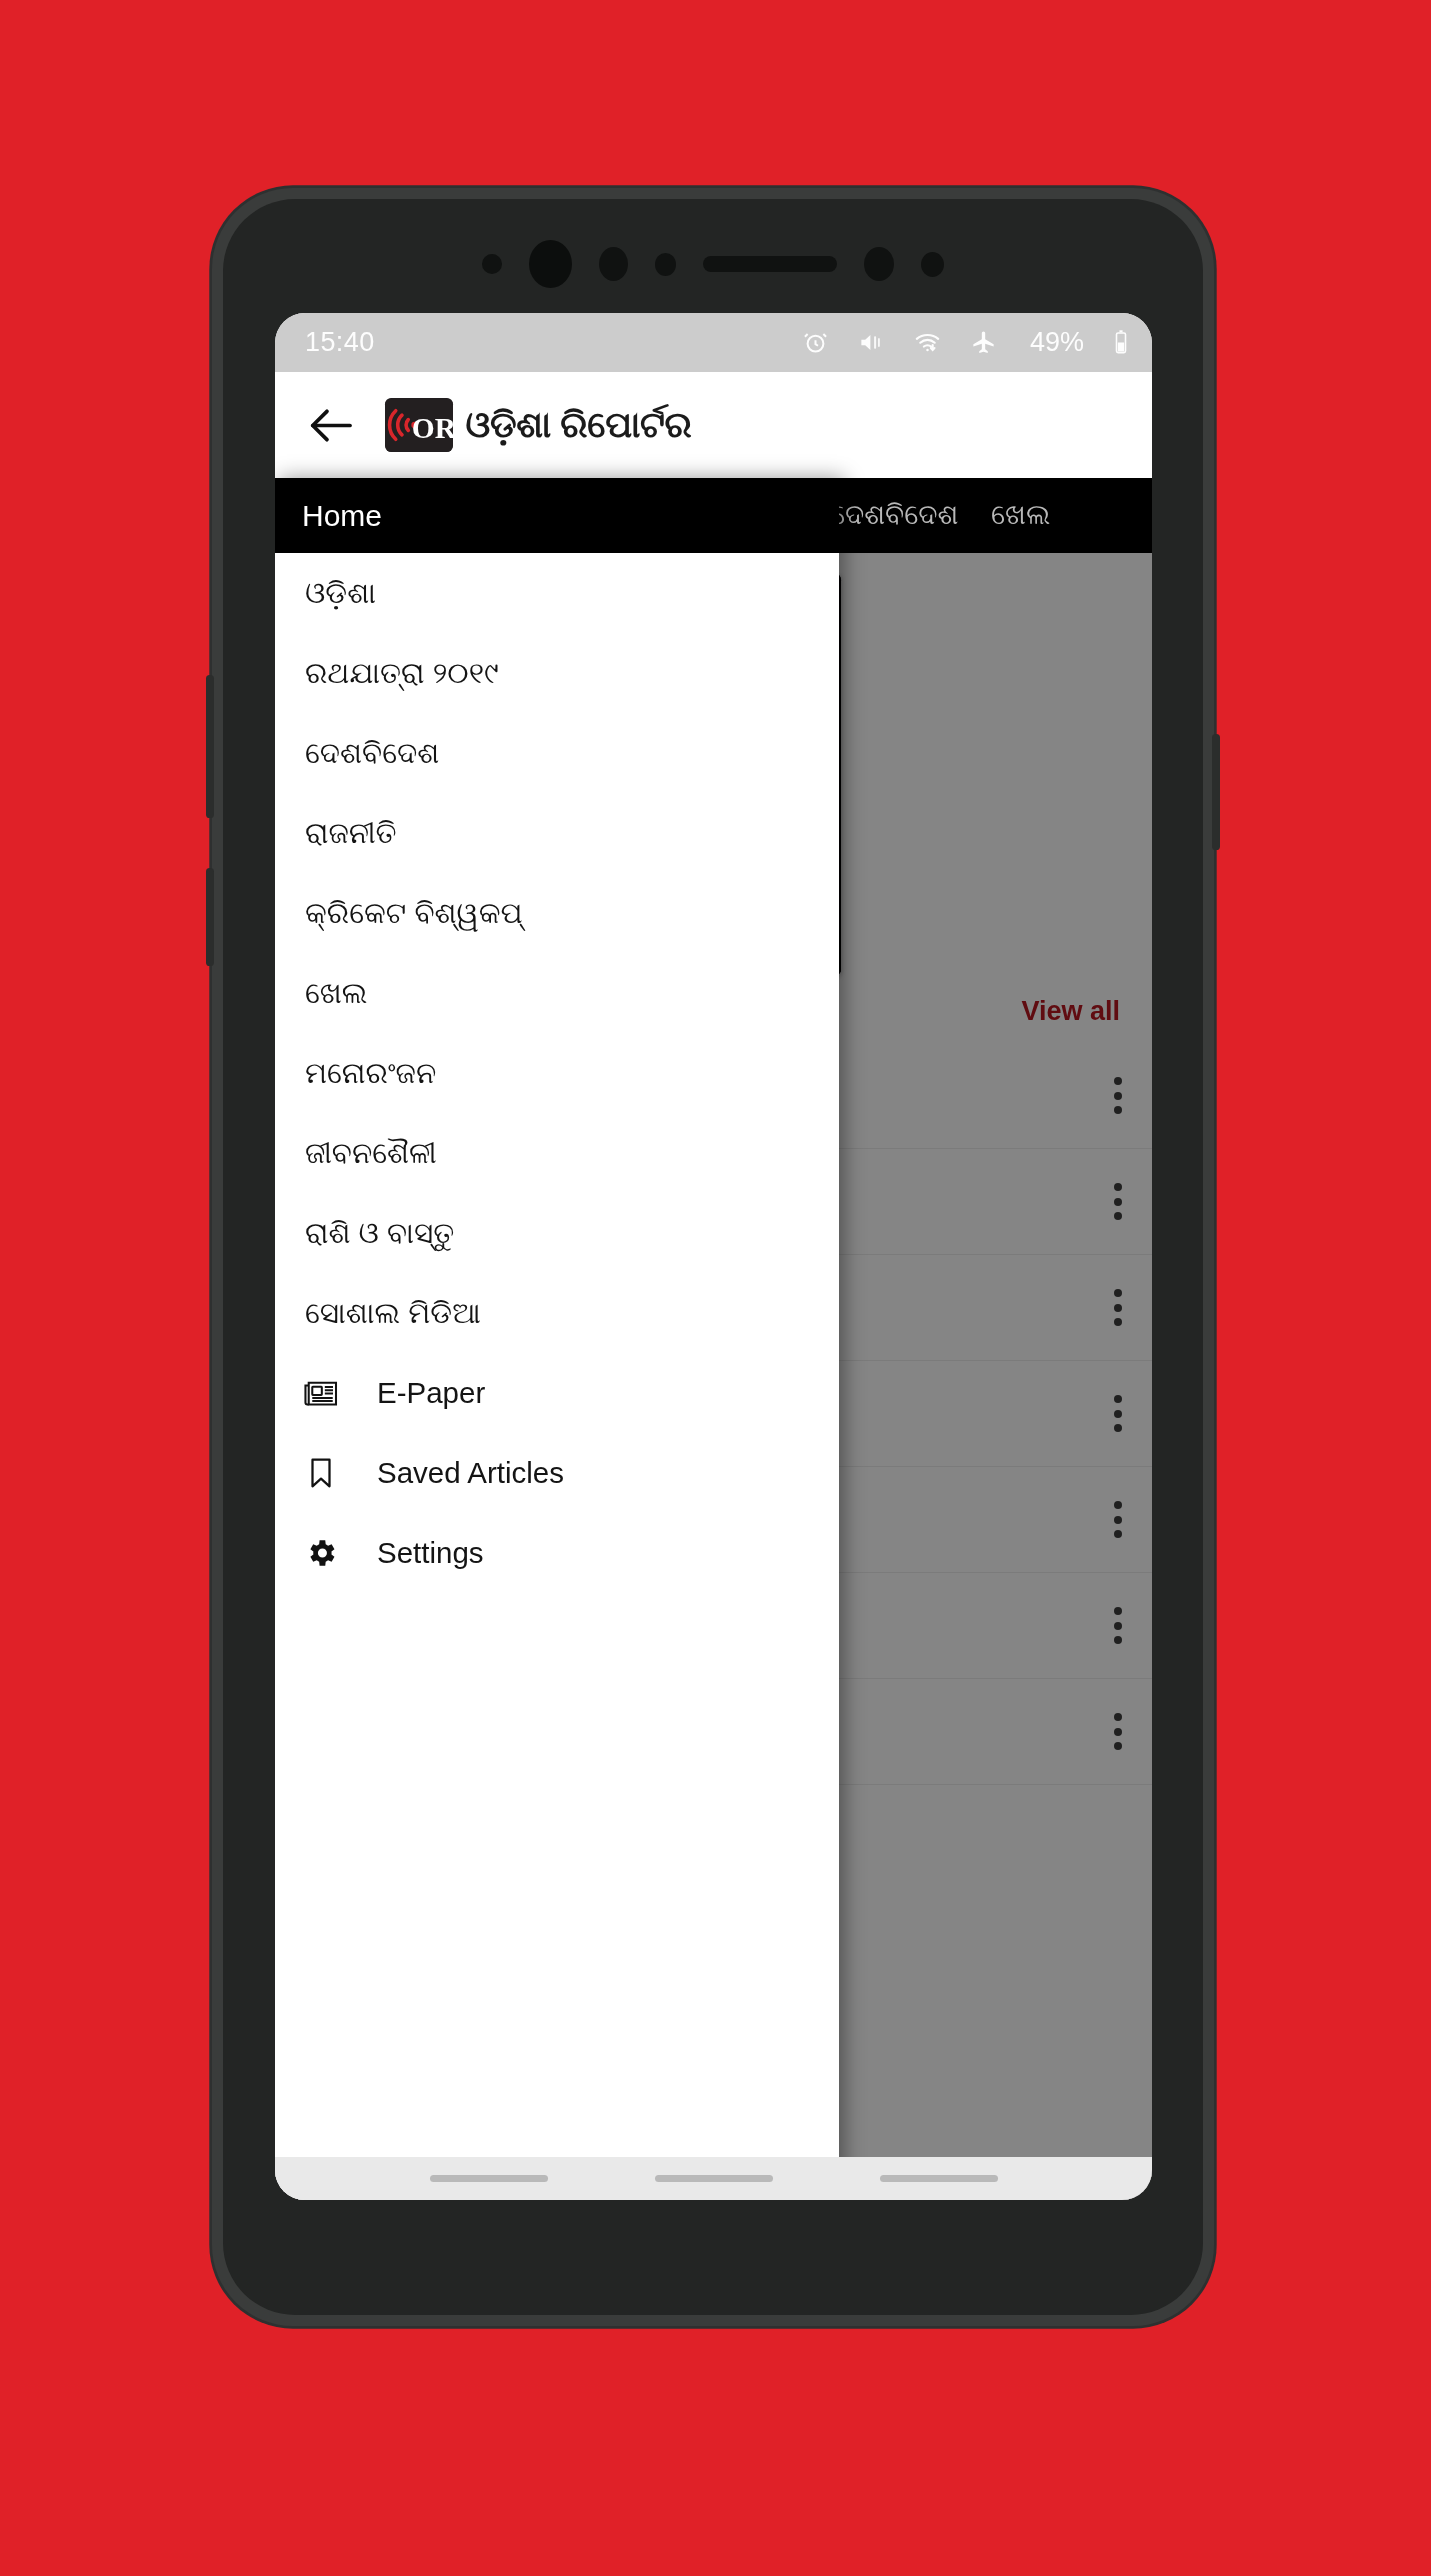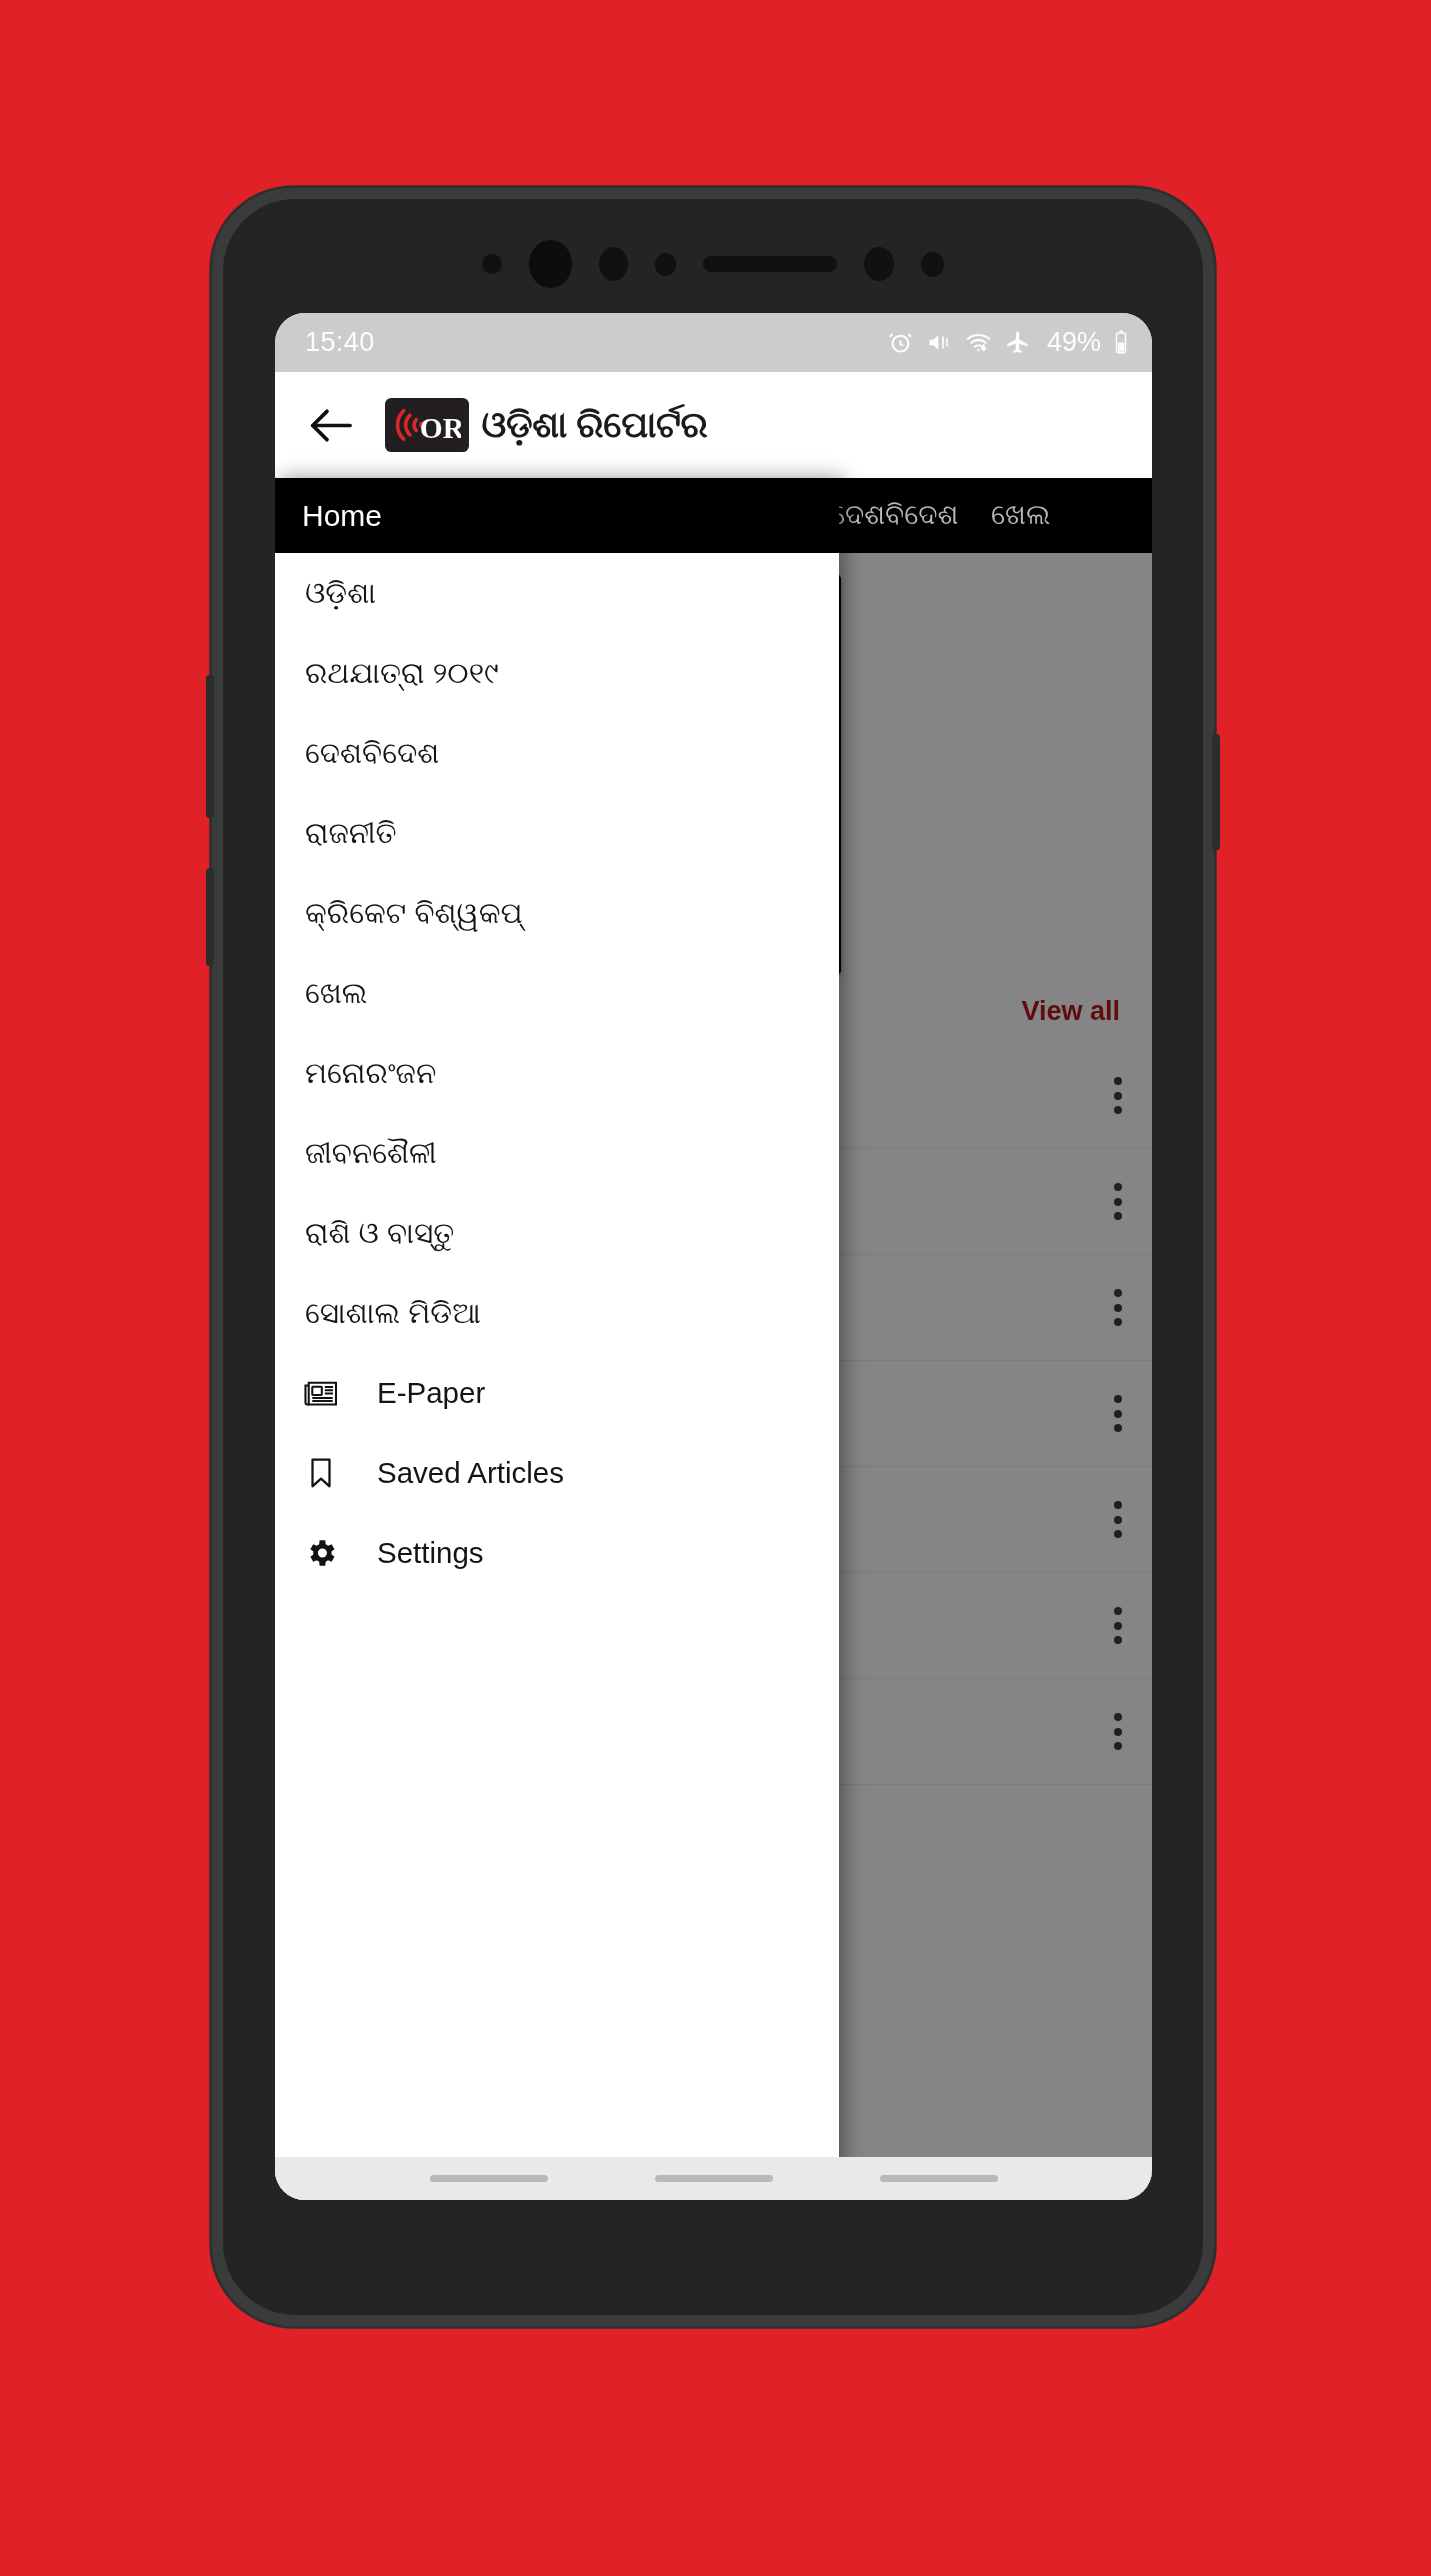--- a/index.html
+++ b/index.html
@@ -79,37 +79,37 @@
   #status-bar {
     height: 59px;
     background: #cccccc;
     display: flex;
     align-items: center;
     justify-content: space-between;
     padding: 0 23px 0 30px;
     color: #ffffff;
   }
   #status-time { font-size: 27px; letter-spacing: 0.4px; color:#fdfdfd; }
-  #status-icons { display: flex; align-items: center; gap: 12px; }
+  #status-icons { display: flex; align-items: center; gap: 29px; }
   #status-icons svg { display: block; }
   #status-battery-pct { font-size: 27px; color:#fdfdfd; margin-left: 3.6px; }
 
   
   #app-bar {
     height: 106px;
     background: #ffffff;
     display: flex;
     align-items: center;
     padding-left: 30px;
     gap: 30px;
   }
   #back-arrow-button { width: 50px; height: 50px; display:flex; align-items:center; justify-content:center; cursor:pointer; }
   #brand-block { display: flex; align-items: center; gap: 12.5px; }
   #brand-logo-badge {
-    width: 84px; height: 54px; background: #231f20;
+    width: 68px; height: 54px; background: #231f20;
     border-radius: 6.3px; position: relative; overflow: hidden;
     display:flex; align-items:center; justify-content:center;
   }
   #brand-title-odia {
     font-size: 36px; font-weight: 700; color: #1b1b1b;
     font-family: "Liberation Sans", "DejaVu Sans", sans-serif;
     letter-spacing: -0.4px; white-space: nowrap;
   }
 
   

